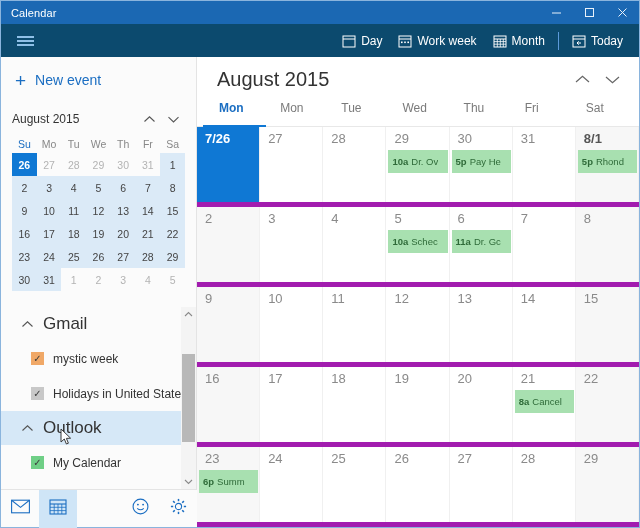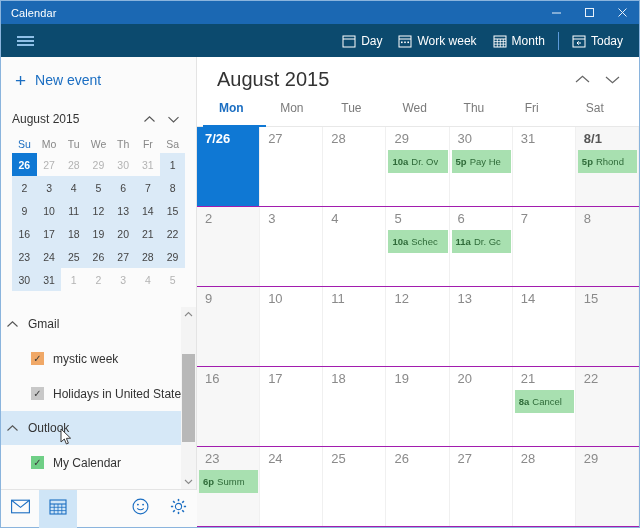--- a/index.html
+++ b/index.html
@@ -105,22 +105,22 @@
   table.mini td.sel {
     background: #0f78d4; color: #ffffff; font-weight: bold;
   }
   table.mini td.out { color: #b3b3b3; }
 
   .accounts {
     margin-top: 16px; flex: 1; overflow: hidden; position: relative;
   }
   .acct-group-head {
     display: flex; align-items: center; gap: 9px;
-    height: 34px; padding-left: 5px;
-    font-size: 12px; color: #333;
+    height: 34px; padding-left: 20px;
+    font-size: 17px; color: #333;
   }
   .acct-group-head.hl { background: #d6e8f7; }
   .chev { color: #555; display: flex; align-items: center; }
   .acct-item {
     display: flex; align-items: center; gap: 9px;
     height: 35px; padding-left: 30px;
     font-size: 12px; color: #333;
   }
   .cbox {
     width: 13px; height: 13px; flex: 0 0 13px;
@@ -191,21 +191,21 @@
     content: ""; position: absolute;
     left: -8px; right: 6px; bottom: -3px;
     height: 4px; background: #0f78d4;
   }
   .grid {
     flex: 1; display: flex; flex-direction: column;
     border-top: 1px solid #e8e8e8; min-height: 0;
   }
   .week {
     flex: 1; display: flex; min-height: 0;
-    border-bottom: 1px solid #a21caf;
+    border-bottom: 5px solid #a21caf;
   }
   .day {
     flex: 1; min-width: 0; position: relative;
     padding: 4px 0 0 0; background: #ffffff;
     border-right: 1px solid #f0f0f0;
   }
   .day.weekend { background: #f7f7f7; }
   .day.selected { background: #0f78d4; }
   .daynum {
     font-size: 13px; color: #8a8a8a;

